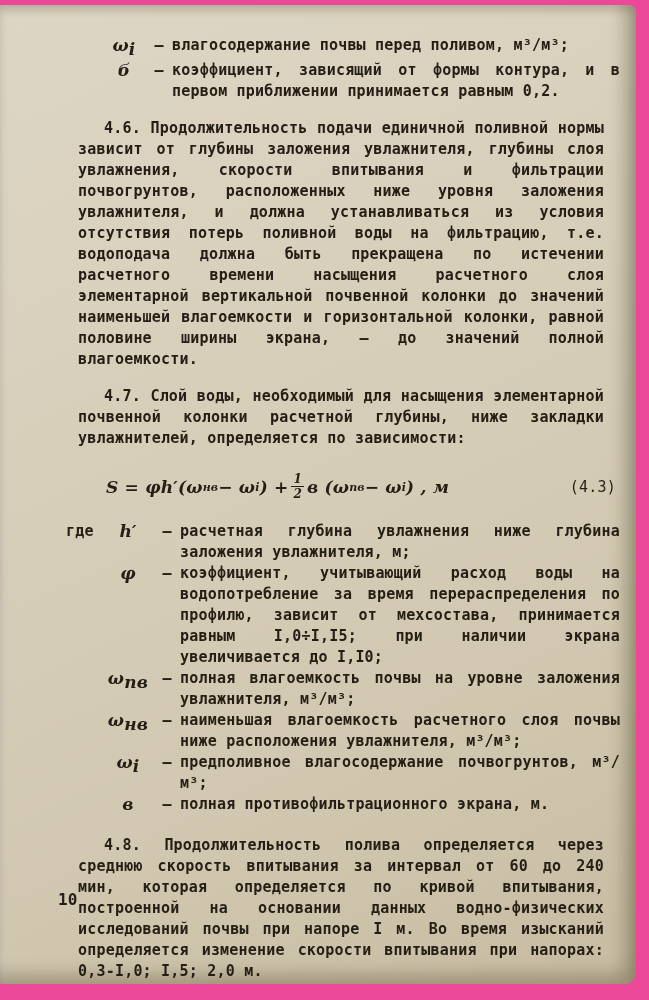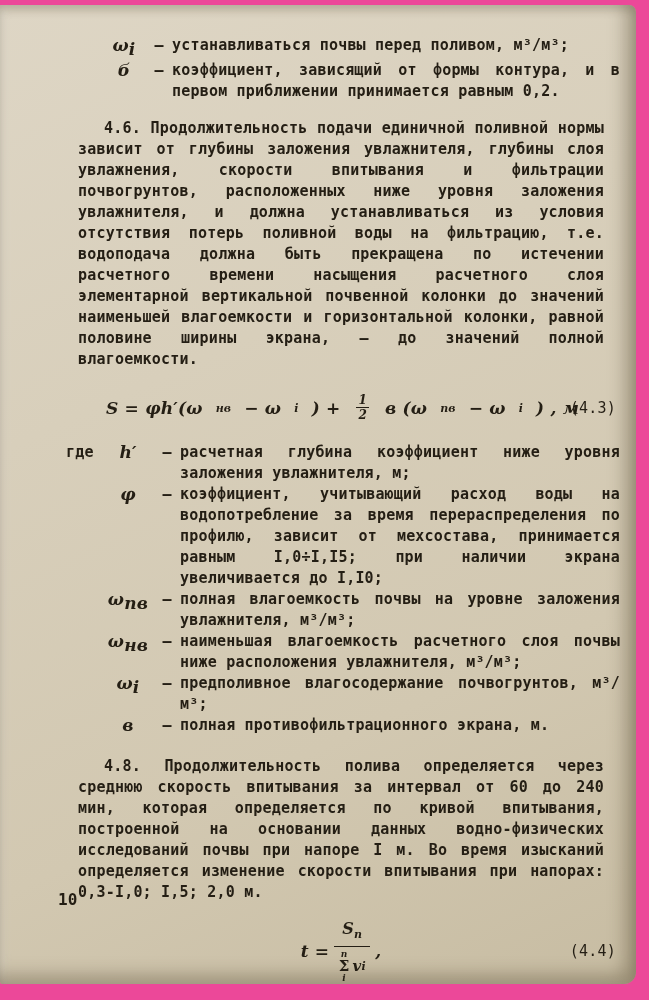--- a/index.html
+++ b/index.html
@@ -25,21 +25,21 @@
   .it{font-family:"DejaVu Serif", serif;font-style:italic;font-weight:700;}
   .sym .it{font-size:17px;}
   sub.it,.ssub{font-family:"DejaVu Serif", serif;font-style:italic;font-weight:700;font-size:11px;}
   .dash{text-align:center;}
   .def-text{text-align:justify;}
   .where{position:relative;margin-top:1px;}
   .where-label{position:absolute;left:4px;top:0;}
   .where-defs{margin-left:40px;grid-template-columns:52px 16px 1fr;}
   .formula{position:relative;display:flex;align-items:center;margin:14px 0 12px 0;min-height:44px;}
   .f-body{font-family:"DejaVu Serif", serif;font-style:italic;font-weight:700;font-size:17px;display:inline-flex;align-items:center;}
-  .f43 .f-body{margin-left:44px;gap:13px;}
+  .f43 .f-body{margin-left:44px;}
   .f44{justify-content:center;margin:16px 0 10px 0;min-height:58px;}
   .f-num{position:absolute;right:4px;top:50%;transform:translateY(-50%);font-weight:400;}
   .frac{display:inline-flex;flex-direction:column;align-items:center;vertical-align:middle;margin:0 3px;}
   .frac .num{font-size:12px;line-height:13px;}
   .frac .den{font-size:12px;line-height:14px;border-top:1.5px solid #241e14;padding:0 2px;}
   .bigfrac{display:inline-flex;flex-direction:column;align-items:center;margin:0 5px;}
   .bigfrac .num{font-size:16px;line-height:20px;border-bottom:1.5px solid #241e14;padding:0 8px 1px 8px;}
   .bigfrac .den{font-size:15px;line-height:1;padding-top:3px;display:inline-flex;align-items:center;}
   .sum{display:inline-flex;flex-direction:column;align-items:center;line-height:1;margin-right:3px;}
   .sum .limit{font-size:9px;line-height:9px;font-style:italic;}
@@ -50,30 +50,31 @@
 <body>
 
 <div class="scan">
   <div class="paper">
     <div class="content">
 
       <div class="defs top-defs">
         <div class="def-row">
           <span class="sym"><span class="it">ω</span><sub class="it">i</sub></span>
           <span class="dash">–</span>
-          <span class="def-text">устанавливаться почвы перед поливом, м³/м³;</span>
+          <span class="def-text">влагосодержание почвы перед поливом, м³/м³;</span>
         </div>
         <div class="def-row">
           <span class="sym"><span class="it">б</span><sub class="it"></sub></span>
           <span class="dash">–</span>
           <span class="def-text">коэффициент, зависящий от формы контура, и в первом приближении принимается равным 0,2.</span>
         </div>
       </div>
 
       <p class="para">4.6. Продолжительность подачи единичной поливной нормы зависит от глубины заложения увлажнителя, глубины слоя увлажнения, скорости впитывания и фильтрации почвогрунтов, расположенных ниже уровня заложения увлажнителя, и должна устанавливаться из условия отсутствия потерь поливной воды на фильтрацию, т.е. водоподача должна быть прекращена по истечении расчетного времени насыщения расчетного слоя элементарной вертикальной почвенной колонки до значений наименьшей влагоемкости и горизонтальной колонки, равной половине ширины экрана, – до значений полной влагоемкости.</p>
+      <p class="para">4.7. Слой воды, необходимый для насыщения элементарной почвенной колонки расчетной глубины, ниже закладки увлажнителей, определяется по зависимости:</p>
 
       <div class="formula f43">
         <span class="f-body">
             <span>S = φh′(ω</span>
             <sub class="ssub">нв</sub>
             <span> − ω</span>
             <sub class="ssub">i</sub>
             <span>) + </span>
             <span class="frac">
               <span class="num">1</span>
@@ -88,21 +89,21 @@
         <span class="f-num">(4.3)</span>
       </div>
 
       <div class="where">
         <span class="where-label">где</span>
         <div class="defs where-defs">
 
           <div class="def-row">
             <span class="sym"><span class="it">h′</span><sub class="it"></sub></span>
             <span class="dash">–</span>
-            <span class="def-text">расчетная глубина коэффициент ниже уровня заложения увлажнителя, м;</span>
+            <span class="def-text">расчетная глубина увлажнения ниже глубина заложения увлажнителя, м;</span>
           </div>
 
           <div class="def-row">
             <span class="sym"><span class="it">φ</span><sub class="it"></sub></span>
             <span class="dash">–</span>
             <span class="def-text">коэффициент, учитывающий расход воды на водопотребление за время перераспределения по профилю, зависит от мехсостава, принимается равным I,0÷I,I5; при наличии экрана увеличивается до I,I0;</span>
           </div>
 
           <div class="def-row">
             <span class="sym"><span class="it">ω</span><sub class="it">пв</sub></span>

